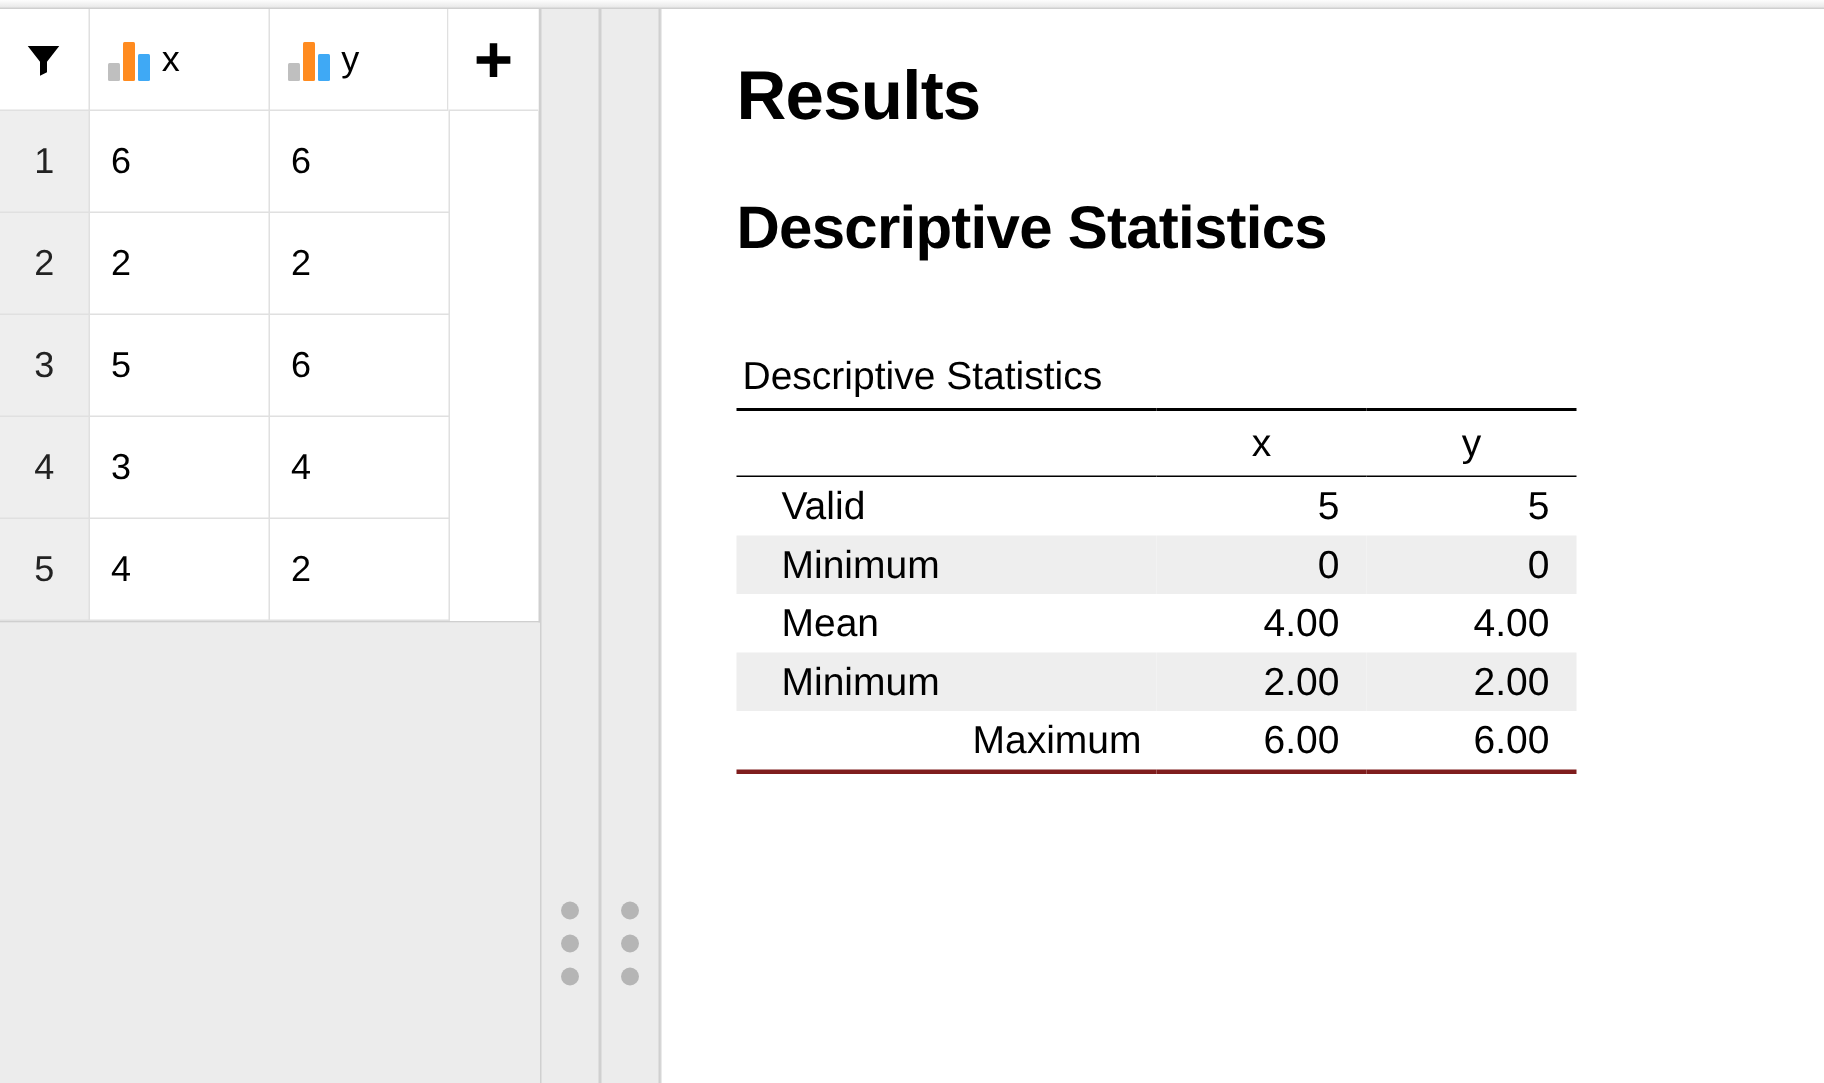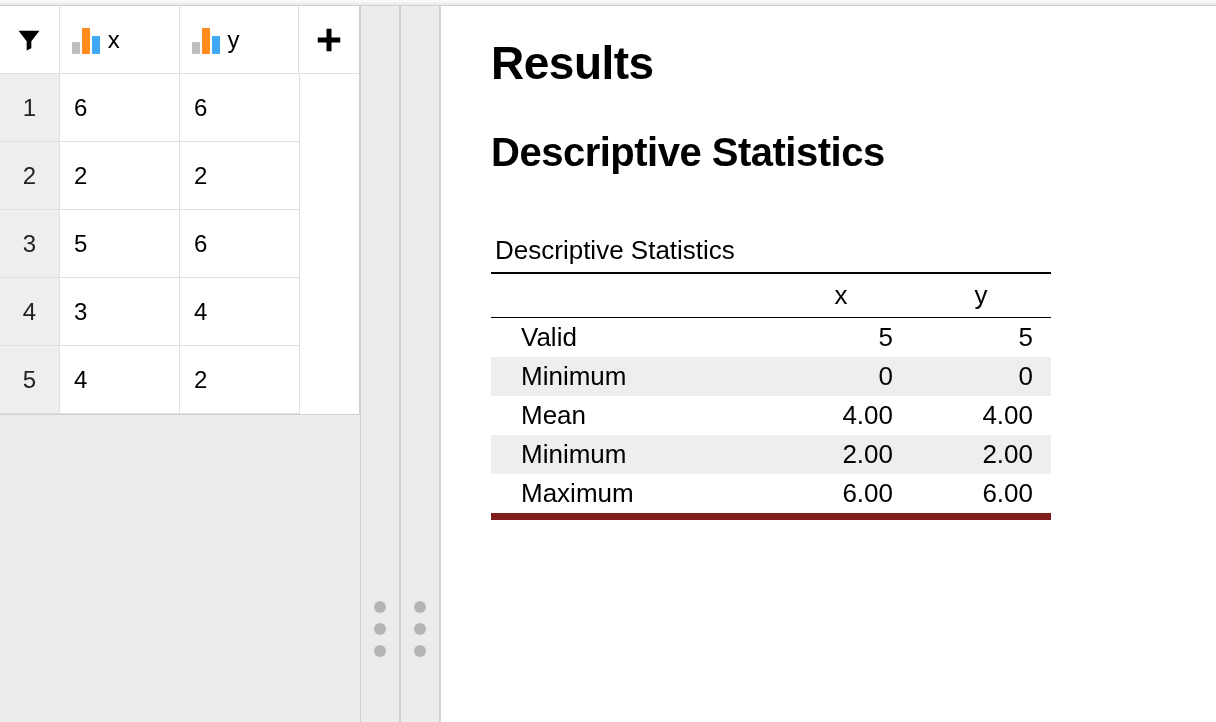--- a/index.html
+++ b/index.html
@@ -135,21 +135,21 @@
     padding: 6px 10px;
     border-bottom: 1.5px solid #000;
   }
   .stat-table thead th.blank { text-align:left; }
   .stat-table tbody td {
     padding: 4px 10px;
   }
   .stat-table tbody tr:nth-child(even) td { background: #eeeeee; }
   .stat-table tbody td.lbl { padding-left: 30px; width: 280px; }
   .stat-table tbody td.num { text-align: right; width: 140px; padding-right: 18px; }
-  .stat-table tbody tr.lastrow td { border-bottom: 7px solid #7f1d1d; }
+  .stat-table tbody tr.lastrow td { border-bottom: 3px solid #7f1d1d; text-align: right; }
 
 </style>
 </head>
 <body>
 
 <div class="top-hairline"></div>
 
 <div class="app">
 
   <div class="data-panel">

